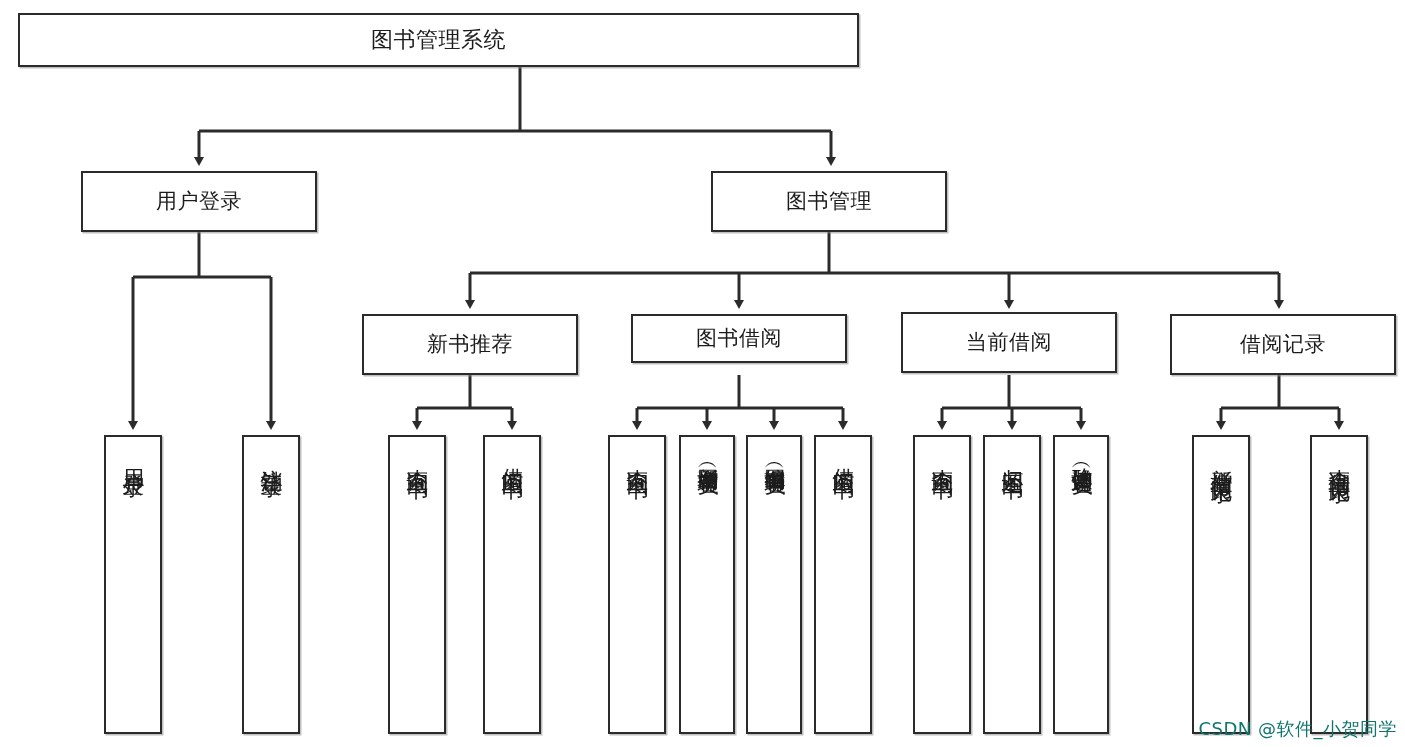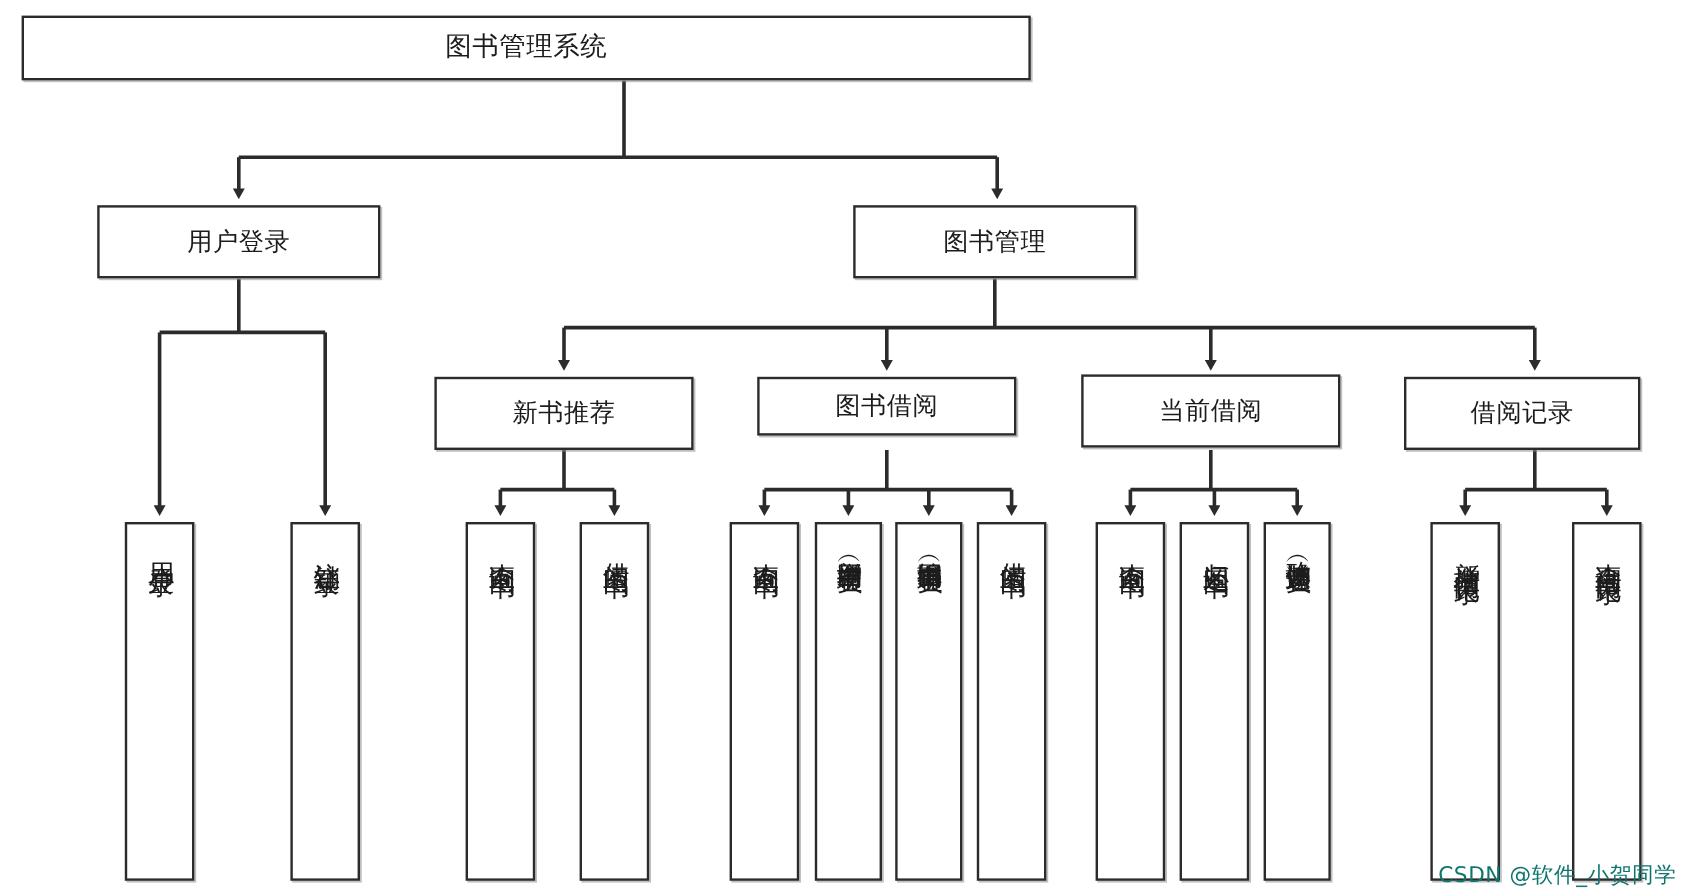--- a/index.html
+++ b/index.html
@@ -153,21 +153,21 @@
 
   <div class="node level3" style="left:362px; top:314px; width:216px; height:61px;text-align:right;">
     <span class="node-label">新书推荐</span>
   </div>
   <div class="node level3" style="left:631px; top:314px; width:216px; height:49px;">
     <span class="node-label">图书借阅</span>
   </div>
   <div class="node level3" style="left:901px; top:300px; width:216px; height:61px;margin-top:12px;">
     <span class="node-label">当前借阅</span>
   </div>
-  <div class="node level3" style="left:1170px; top:314px; width:197px; height:61px;">
+  <div class="node level3" style="left:1170px; top:314px; width:226px; height:61px;">
     <span class="node-label">借阅记录</span>
   </div>
 
   <div class="node leaf" style="left:104px; top:435px; width:58px; height:299px;">
     <span class="node-label">用户登录</span>
   </div>
   <div class="node leaf" style="left:242px; top:435px; width:58px; height:299px;">
     <span class="node-label">注销登录</span>
   </div>
 

